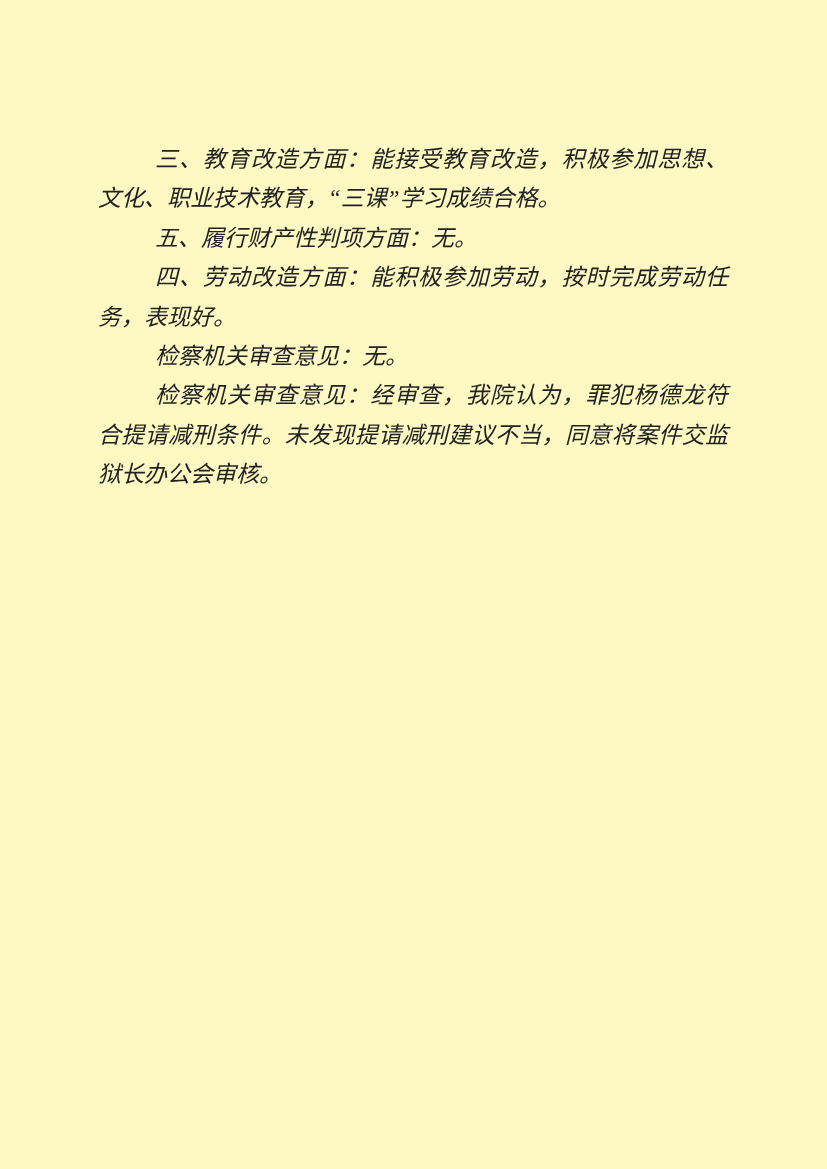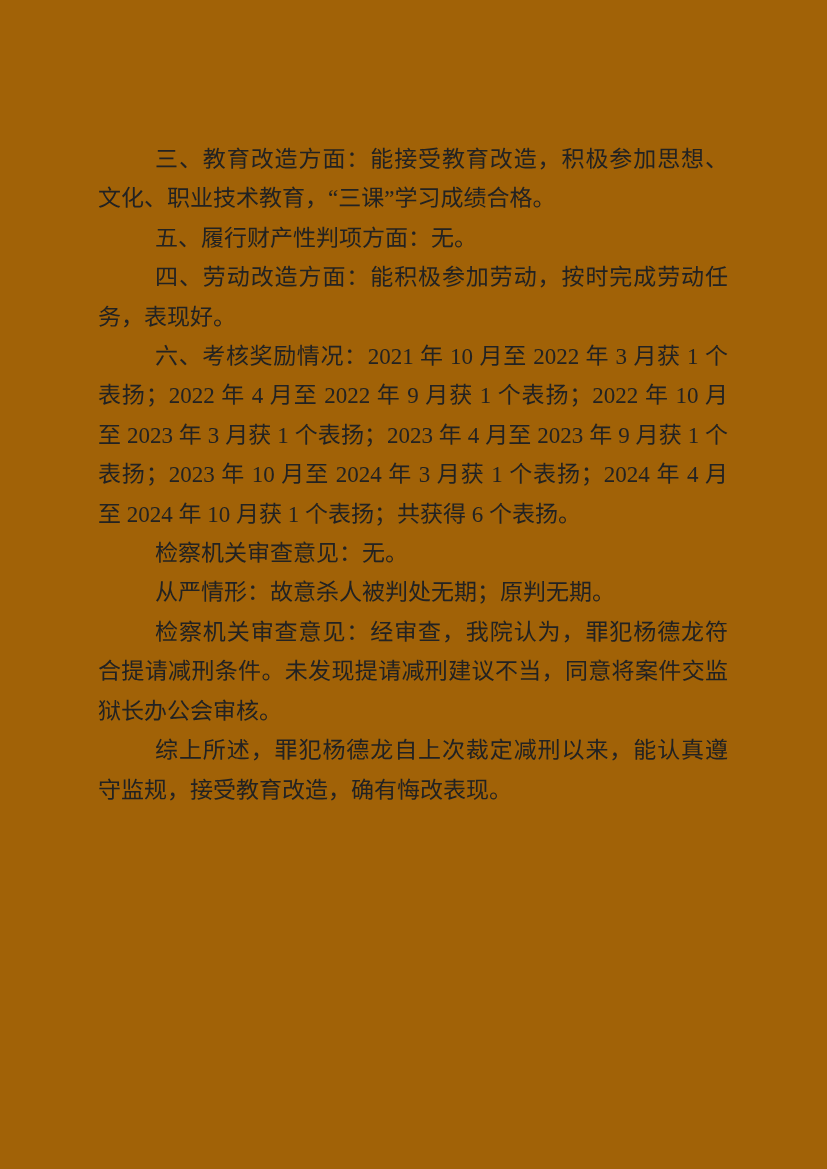--- a/index.html
+++ b/index.html
@@ -4,23 +4,24 @@
 <style>
   html, body {
     margin: 0;
     padding: 0;
     background: #ffffff;
   }
   .page {
     position: relative;
     width: 827px;
     height: 1169px;
-    background: #a16207;
+    background: #fef9c3;
     overflow: hidden;
     font-family: "Liberation Serif", "DejaVu Serif", serif;
+    font-style: italic;
   }
   .doc-body {
     position: absolute;
     left: 98px;
     top: 140px;
     width: 630px;
     color: #222222;
     font-size: 23px;
     line-height: 39.4px;
     text-align: justify;
@@ -34,19 +35,16 @@
   }
 </style>
 </head>
 <body>
 
 <div class="page">
   <div class="doc-body">
     <p>三、教育改造方面：能接受教育改造，积极参加思想、文化、职业技术教育，“三课”学习成绩合格。</p>
     <p>五、履行财产性判项方面：无。</p>
     <p>四、劳动改造方面：能积极参加劳动，按时完成劳动任务，表现好。</p>
-    <p>六、考核奖励情况：2021 年 10 月至 2022 年 3 月获 1 个表扬；2022 年 4 月至 2022 年 9 月获 1 个表扬；2022 年 10 月至 2023 年 3 月获 1 个表扬；2023 年 4 月至 2023 年 9 月获 1 个表扬；2023 年 10 月至 2024 年 3 月获 1 个表扬；2024 年 4 月至 2024 年 10 月获 1 个表扬；共获得 6 个表扬。</p>
     <p>检察机关审查意见：无。</p>
-    <p>从严情形：故意杀人被判处无期；原判无期。</p>
     <p>检察机关审查意见：经审查，我院认为，罪犯杨德龙符合提请减刑条件。未发现提请减刑建议不当，同意将案件交监狱长办公会审核。</p>
-    <p>综上所述，罪犯杨德龙自上次裁定减刑以来，能认真遵守监规，接受教育改造，确有悔改表现。</p>
   </div>
 </div>
 
 </body></html>

